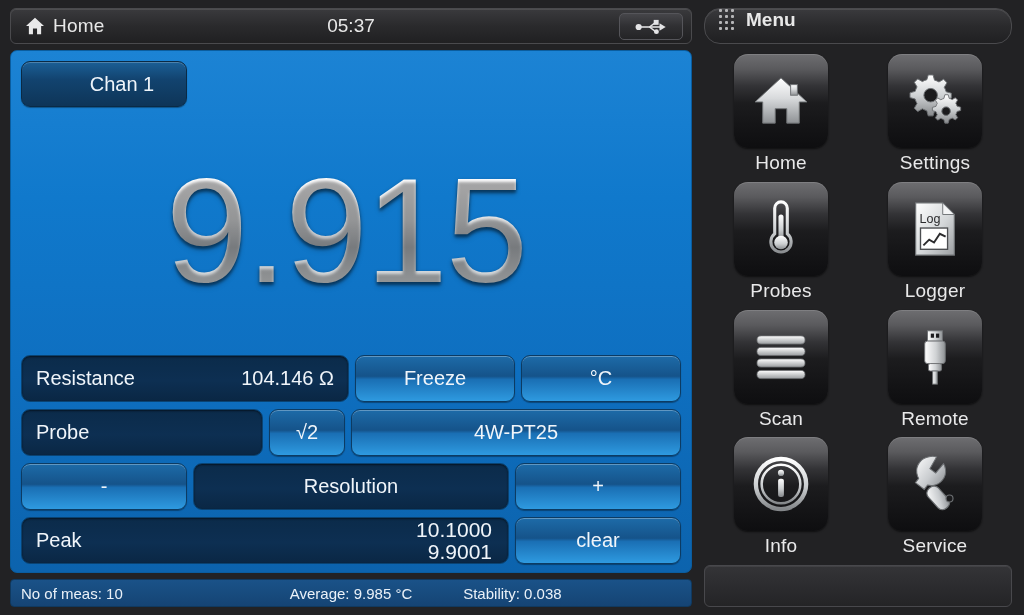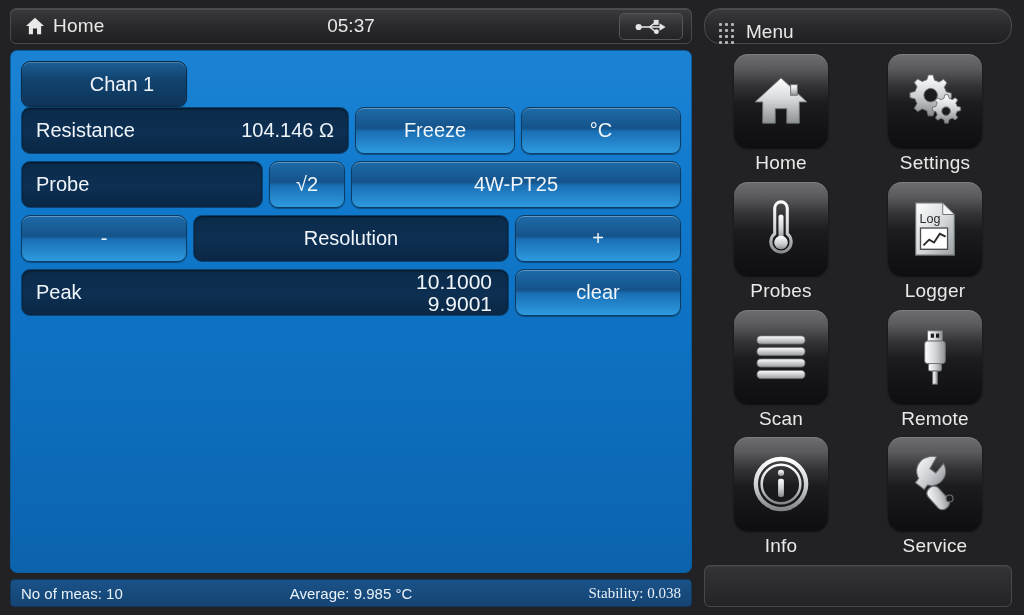--- a/index.html
+++ b/index.html
@@ -185,43 +185,44 @@
     background: linear-gradient(180deg, #1a5288 0%, #154474 100%);
     border: 1px solid #10395f;
     display: flex;
     align-items: center;
     color: #eaf1f8;
     font-size: 15px;
     padding: 0 10px;
   }
   .st-l { flex: 0 0 33%; text-align: left; }
   .st-c { flex: 0 0 34%; text-align: center; }
-  .st-r { flex: 0 0 33%; text-align: right; font-family: Liberation Serif, serif; }
+  .st-r { flex: 0 0 33%; text-align: left; }
 
   
   .right-pane {
     width: 324px;
     height: 615px;
     padding: 8px 12px 8px 4px;
     display: flex;
     flex-direction: column;
     background: #222224;
   }
 
   .menu-header {
     height: 36px;
     flex: 0 0 36px;
     border-radius: 16px;
     background: linear-gradient(180deg, #3a3a3d 0%, #2a2a2c 50%, #202022 100%);
     border: 1px solid #4a4a4d;
     display: flex;
-    align-items: flex-end;
+    align-items: flex-start;
     gap: 12px;
     padding: 0 14px;
     box-shadow: inset 0 1px 0 rgba(255,255,255,.10);
+    font-weight: bold;
   }
   .grip {
     width: 15px;
     height: 20px;
     display: grid;
     grid-template-columns: repeat(3, 3px);
     grid-template-rows: repeat(4, 3px);
     gap: 3px 3px;
   }
   .grip i { width: 3px; height: 3px; background: #b6b6b8; border-radius: 1px; display: block; }
@@ -308,20 +309,23 @@
             <polygon points="33,5 41,10 33,15" fill="#e4e4e6"></polygon>
           </svg>
         </span>
       </div>
     </div>
 
     <div class="blue-panel">
 
       <div class="chan-btn">Chan 1</div>
 
+      <div class="reading-wrap">
+        <div class="reading">9.915</div>
+      </div>
 
       <div class="rows">
 
         <div class="row">
           <div class="cell cell-dark" style="flex:1 1 335px;">
             <span class="lbl-left">Resistance</span>
             <span class="val-right">104.146 Ω</span>
           </div>
           <div class="cell cell-btn" style="flex:0 0 160px;">Freeze</div>
           <div class="cell cell-btn" style="flex:0 0 160px;">°C</div>

